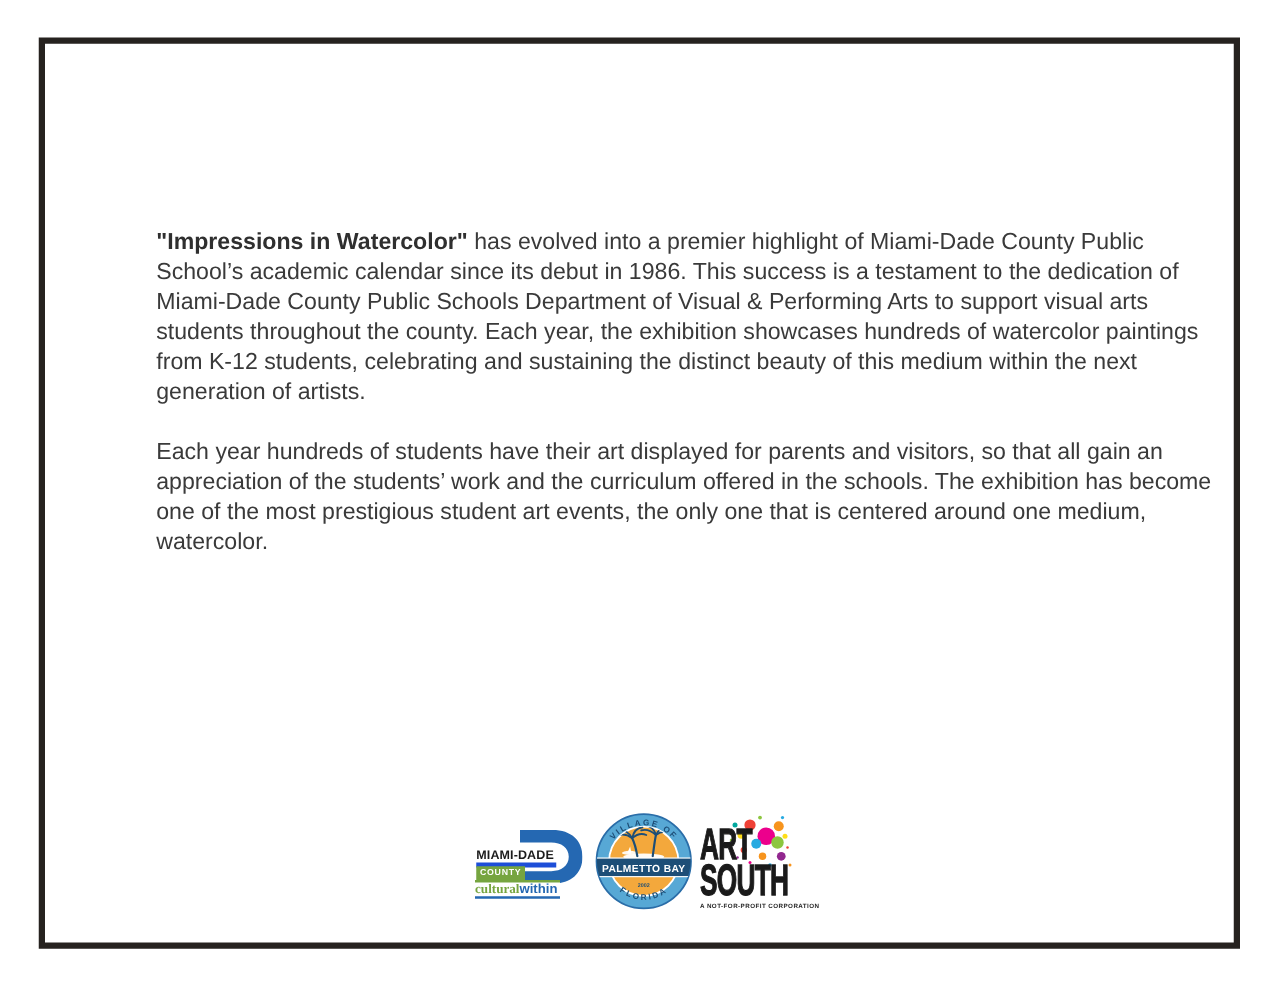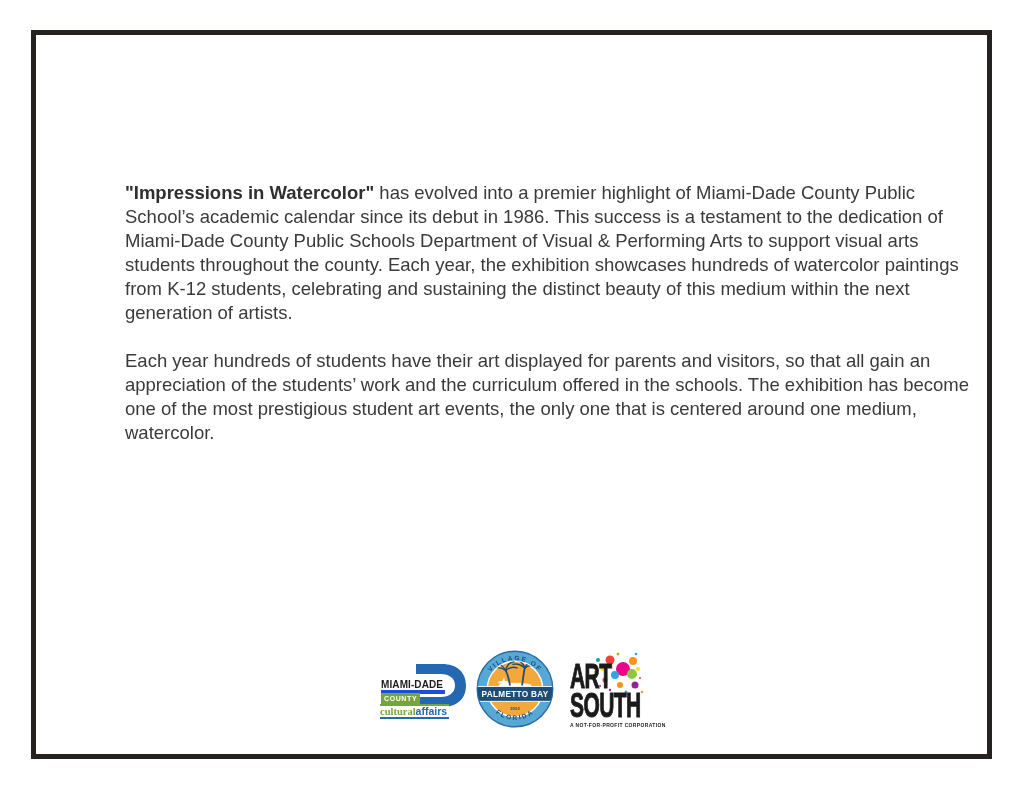--- a/index.html
+++ b/index.html
@@ -42,21 +42,21 @@
     font-size:10.5px;font-weight:bold;line-height:11px;padding:0 2px 0 0;white-space:nowrap;
   }
   .mdc-dept .green{color:#76a540;font-family:Liberation Serif, serif;}
   .mdc-dept .blue{color:#2568b2;}
 
   
   .logo-pb{position:relative;width:78px;height:78px;margin-left:10px;flex:0 0 auto;}
   .logo-pb svg{display:block;width:78px;height:78px;}
 
   
-  .logo-as{position:relative;width:76px;height:80px;margin-left:16px;margin-top:10px;flex:0 0 auto;}
+  .logo-as{position:relative;width:76px;height:80px;margin-left:6px;margin-top:10px;flex:0 0 auto;}
   .as-splatter{position:absolute;left:20px;top:-2px;width:55px;height:50px;z-index:0;}
   .as-word{
     position:absolute;left:0;display:block;z-index:1;color:#1a1a1a;
     font-weight:bold;font-size:35px;line-height:25px;letter-spacing:-1px;
     transform:scaleX(0.6);transform-origin:0 0;-webkit-text-stroke:1px #1a1a1a;white-space:nowrap;
   }
   .as-word1{top:9px;}
   .as-word2{top:38px;}
   .as-tagline{
     position:absolute;left:0;top:68px;z-index:1;color:#262626;
@@ -74,21 +74,21 @@
   </div>
 
   <div class="logos">
 
     <div class="logo-mdc">
       <svg class="mdc-d" viewBox="0 0 50 48" preserveAspectRatio="none">
         <path d="M0,1 H26 C41,1 50,10 50,24.5 C50,39 41,48 26,48 H0 V37 H25 C33,37 39,32.5 39,24.5 C39,16.5 33,12 25,12 H0 Z" fill="#2568b2"></path>
       </svg>
       <div class="mdc-name">MIAMI-DADE</div>
       <div class="mdc-county">COUNTY</div>
-      <div class="mdc-dept"><span class="green">cultural</span><span class="blue">affairs</span></div>
+      <div class="mdc-dept"><span class="green">cultural</span><span class="blue">within</span></div>
     </div>
 
     <div class="logo-pb">
       <svg viewBox="0 0 76 76">
         <defs>
           <clipPath id="pbOuter">
               <circle cx="38" cy="38" r="36.5"></circle>
             </clipPath>
           <clipPath id="pbInner">
               <circle cx="38" cy="38" r="27"></circle>

